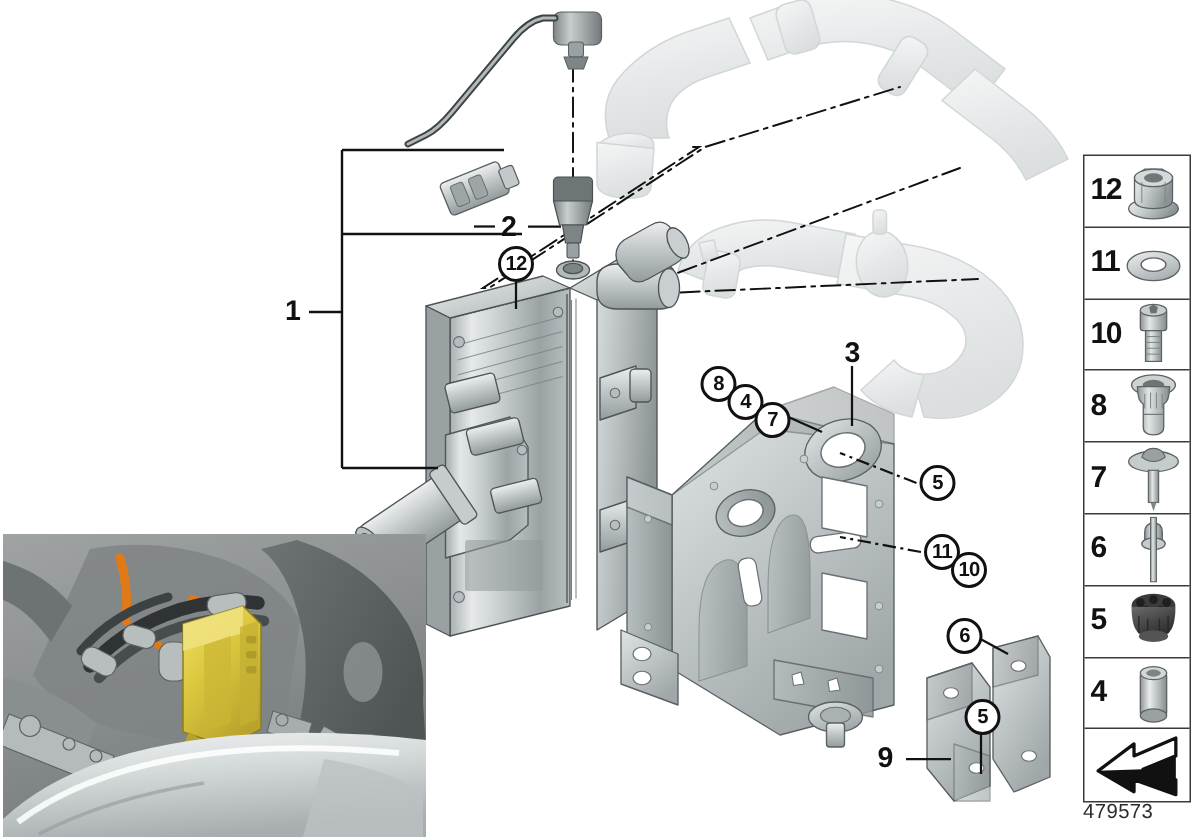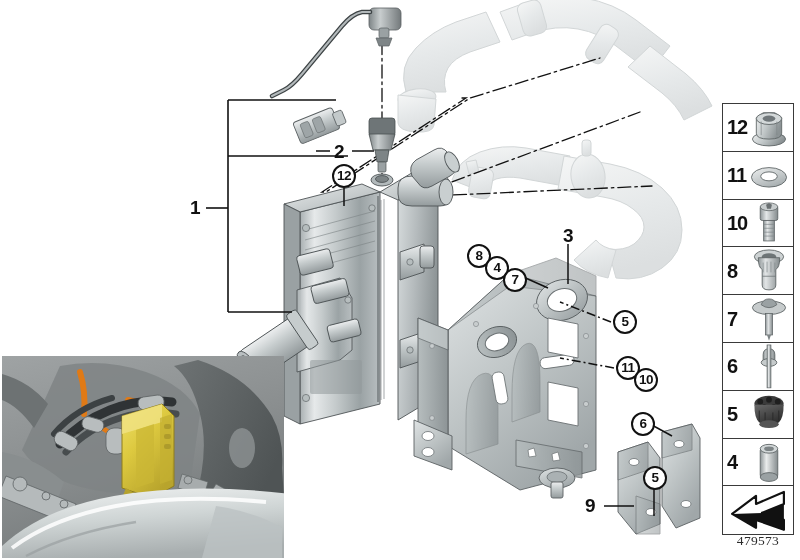--- a/index.html
+++ b/index.html
@@ -86,22 +86,22 @@
     top: 0;
     width: 44px;
     height: 100%;
   }
   .legend-art svg { width: 100%; height: 100%; overflow: visible; }
   #partnumber {
     position: absolute;
     left: 722px;
     top: 533px;
     width: 72px;
-    text-align: center;
-    font-family: Liberation Serif, serif;
+    text-align: left;
+    font-family: Liberation Sans, sans-serif;
     font-size: 13.5px;
     font-weight: normal;
     color: #2b2b2b;
     letter-spacing: 0.3px;
   }
   
   #inset {
     position: absolute;
     left: 2px;
     top: 356px;

